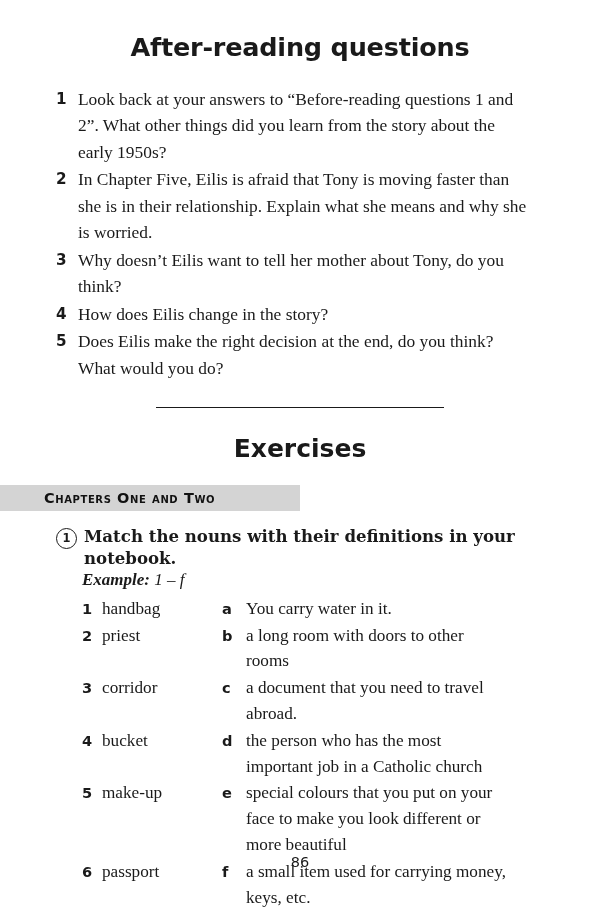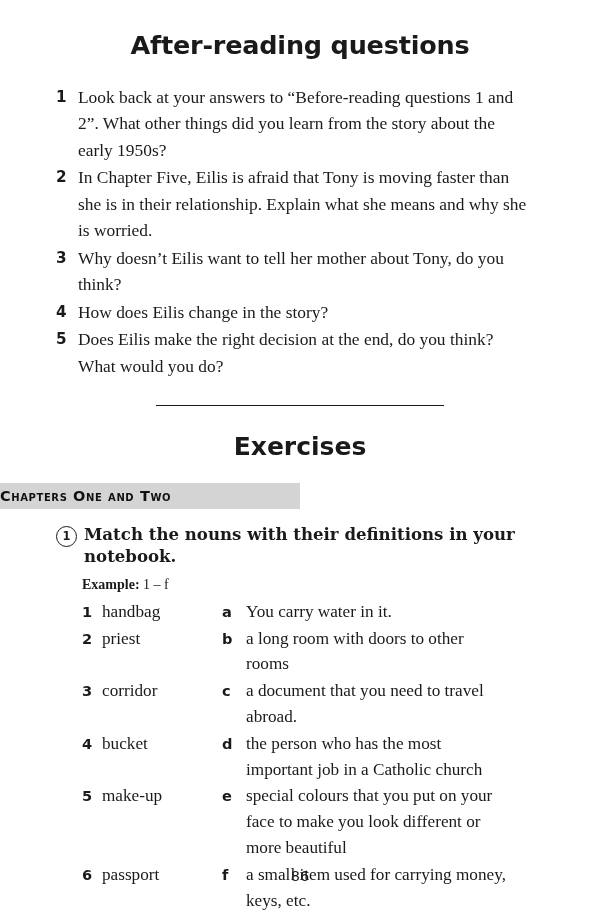--- a/index.html
+++ b/index.html
@@ -22,22 +22,22 @@
     box-sizing: border-box;
     padding: 0 56px;
   }
 
   h1.section-title {
     font-family: "DejaVu Sans", sans-serif;
     font-weight: bold;
     font-size: 25.5px;
     text-align: center;
     letter-spacing: -0.2px;
-    margin: 14px;
-    padding-top: 16px;
+    margin: 0;
+    padding-top: 32px;
   }
 
   h2.section-title-2 {
     font-family: "DejaVu Sans", sans-serif;
     font-weight: bold;
     font-size: 25px;
     text-align: center;
     margin: 16px;
     padding-top: 0px;
   }
@@ -79,20 +79,21 @@
     height: 1px;
     background: #1a1a1a;
   }
 
   .chapter-band {
     background: #d4d4d4;
     height: 26px;
     display: flex;
     align-items: center;
     margin: 22px 0 0 -56px;
+    padding-left: 44px;
     width: 300px;
     box-sizing: border-box;
   }
   .chapter-band span {
     font-family: "DejaVu Sans", serif;
     font-variant: small-caps;
     font-weight: bold;
     font-size: 14.5px;
     letter-spacing: 0.6px;
     color: #111;
@@ -119,22 +120,23 @@
     margin-top: 3px;
   }
   .ex-instruction {
     font-family: "DejaVu Serif", serif;
     font-weight: bold;
     font-size: 16.6px;
     line-height: 1.35;
   }
   .ex-example {
     margin-left: 26px;
-    font-size: 14px;
-    margin-top: 9px;
+    font-size: 17px;
+    font-style: italic;
+    margin-top: 0;
   }
   .ex-example b {
     font-weight: bold;
   }
 
   .match-list {
     margin-top: 6px;
     margin-left: 26px;
   }
   .match-row {

